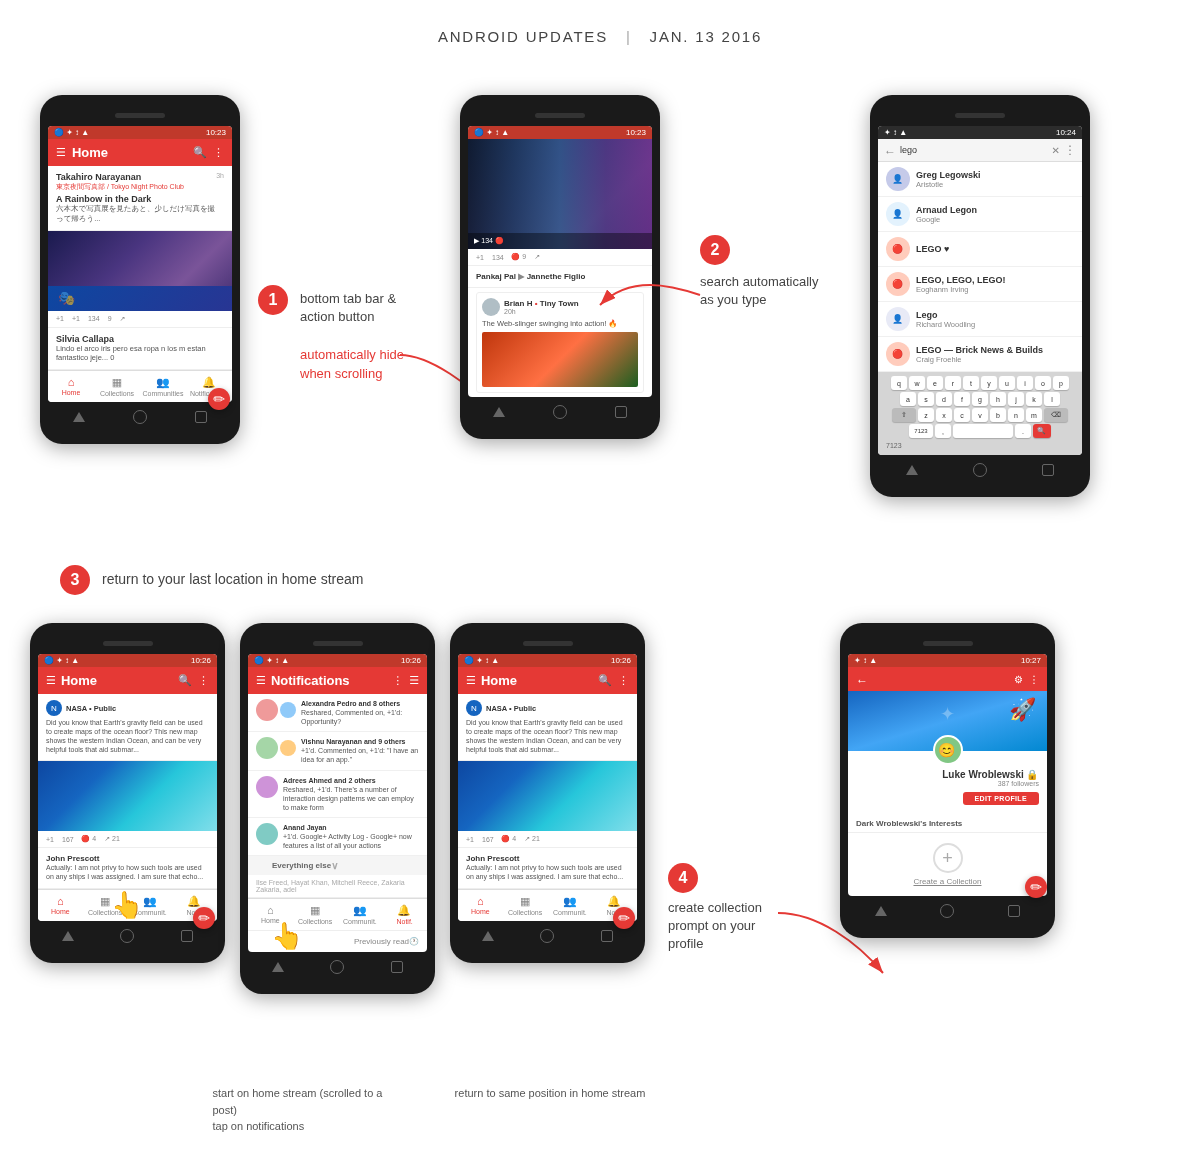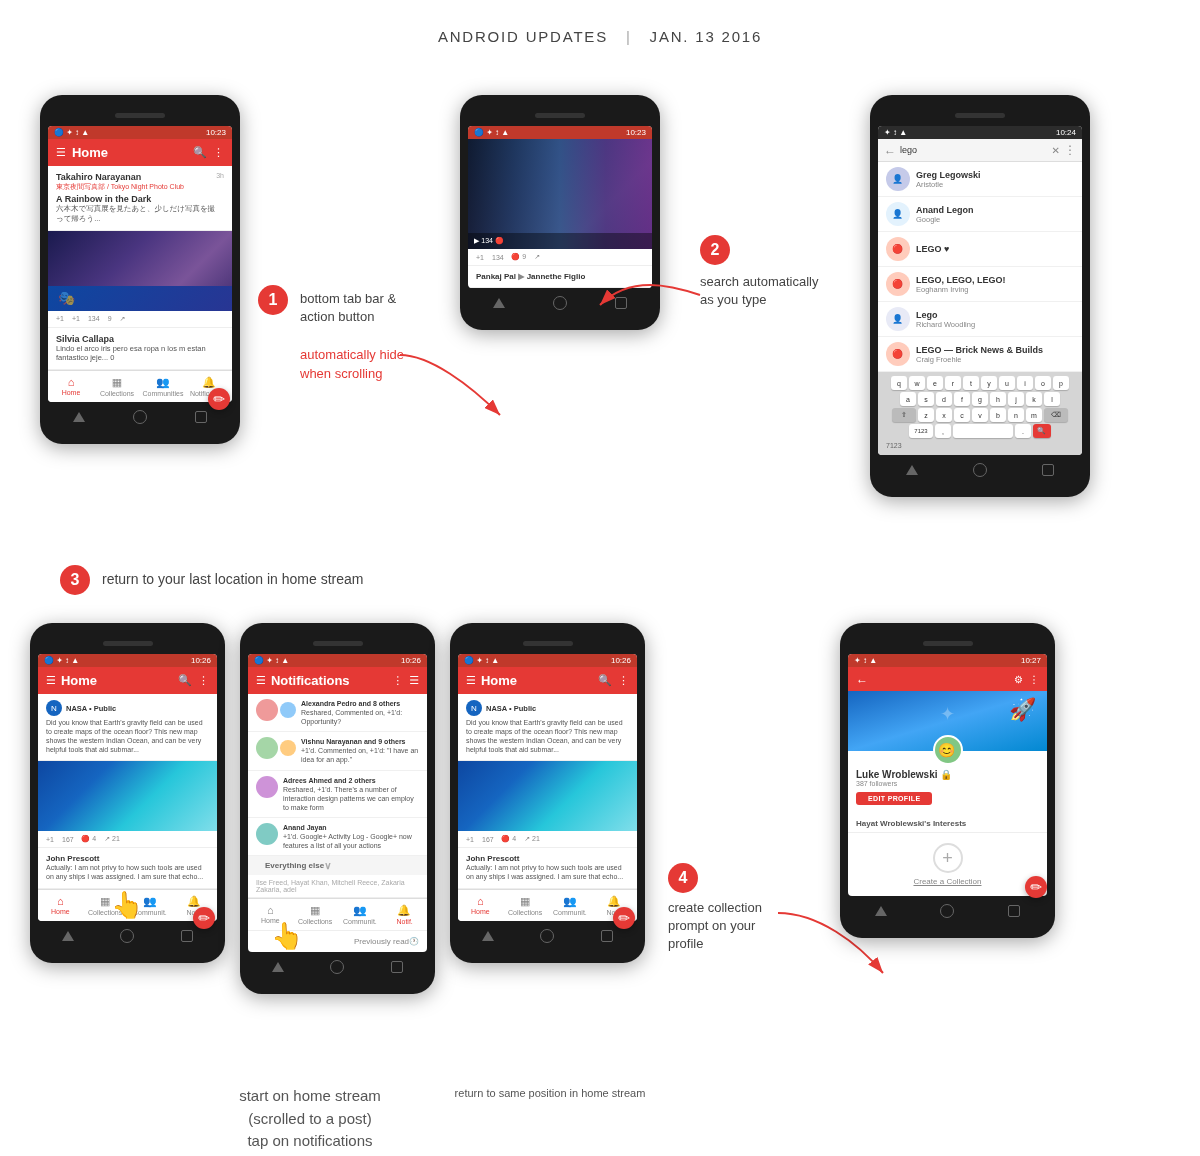--- a/index.html
+++ b/index.html
@@ -326,21 +326,21 @@
       align-items: center;
       justify-content: center;
       font-size: 14px;
       position: absolute;
       bottom: -14px;
       left: 50%;
       transform: translateX(-50%);
     }
     .profile-info {
       padding: 18px 8px 6px 8px;
-      text-align: left;
+      text-align: right;
     }
     .profile-name { font-size: 10px; font-weight: 700; color: #333; }
     .profile-followers { font-size: 7px; color: #888; }
     .edit-profile-btn {
       background: #e53935;
       color: white;
       font-size: 7px;
       padding: 3px 12px;
       border-radius: 3px;
       margin: 4px auto;
@@ -380,21 +380,21 @@
       pointer-events: none;
       overflow: visible;
     }
 
     
     .notif-section-header {
       background: #f5f5f5;
       font-size: 8px;
       font-weight: 700;
       color: #666;
-      padding: 4px 17px;
+      padding: 4px 24px;
       display: flex;
       align-items: center;
     }
     .notif-section-header .chevron { font-size: 10px; color: #aaa; }
 
     
     .prev-read {
       display: flex;
       justify-content: flex-end;
       padding: 6px 8px;
@@ -543,20 +543,36 @@
         </div>
 
         <div class="feed-post">
           <div style="font-size:8px;font-weight:600;color:#333;">
             <span>Pankaj Pal</span>
             <span style="color:#888;"> ▶ </span>
             <span>Jannethe Figlio</span>
           </div>
         </div>
 
+        <div style="margin:4px 8px; border:1px solid #eee; border-radius:3px; padding:5px;">
+          <div style="display:flex;align-items:center;gap:4px;margin-bottom:3px;">
+            <div style="width:18px;height:18px;border-radius:50%;background:#b0bec5;flex-shrink:0;"></div>
+            <div>
+              <div style="font-size:8px;font-weight:600;color:#333;">
+                <span>Brian H</span>
+                <span style="color:#e53935;"> • </span>
+                <span>Tiny Town</span>
+              </div>
+              <div style="font-size:7px;color:#888;">20h</div>
+            </div>
+          </div>
+          <div style="font-size:7.5px;color:#555;">The Web-slinger swinging into action! 🔥</div>
+
+          <div style="width:100%;height:55px;background:linear-gradient(135deg,#bf360c,#ff7043,#1b5e20);margin-top:4px;border-radius:2px;"></div>
+        </div>
       </div>
       <div class="phone-nav-bar">
         <div class="nav-triangle"></div>
         <div class="nav-circle"></div>
         <div class="nav-square"></div>
       </div>
     </div>
   </div>
 
   <div style="position:absolute; left:700px; top:160px;">
@@ -598,21 +614,21 @@
           <div class="search-result">
             <div class="icon-circle" style="background:#c5cae9;">👤</div>
             <div class="result-info">
               <div class="result-name">Greg Legowski</div>
               <div class="result-sub">Aristotle</div>
             </div>
           </div>
           <div class="search-result">
             <div class="icon-circle" style="background:#e3f2fd;">👤</div>
             <div class="result-info">
-              <div class="result-name">Anand Legon</div>
+              <div class="result-name">Arnaud Legon</div>
               <div class="result-sub">Google</div>
             </div>
           </div>
           <div class="search-result">
             <div class="icon-circle" style="background:#ffccbc;">🔴</div>
             <div class="result-info">
               <div class="result-name">LEGO ♥</div>
             </div>
           </div>
           <div class="search-result">
@@ -984,41 +1000,41 @@
 
           <div class="profile-avatar">😊</div>
         </div>
 
         <div class="profile-info">
           <div class="profile-name">Luke Wroblewski 🔒</div>
           <div class="profile-followers">387 followers</div>
           <div class="edit-profile-btn">EDIT PROFILE</div>
         </div>
 
-        <div style="padding:4px 8px;font-size:8px;font-weight:700;color:#555;border-bottom:1px solid #eee;">Hayat Wroblewski's Interests</div>
+        <div style="padding:4px 8px;font-size:8px;font-weight:700;color:#555;border-bottom:1px solid #eee;">Dark Wroblewski's Interests</div>
 
         <div class="create-collection">
           <div class="collection-plus">+</div>
           <div class="collection-label">Create a Collection</div>
         </div>
       </div>
 
       <div class="fab" style="bottom:40px;right:8px;">✏</div>
       <div class="phone-nav-bar">
         <div class="nav-triangle"></div>
         <div class="nav-circle"></div>
         <div class="nav-square"></div>
       </div>
     </div>
   </div>
 
 </div>
 
 <div style="display:flex; justify-content:center; margin-top:12px; gap:0;">
-  <div style="width:195px; text-align:center; font-size:15px; color:#555; line-height:1.5; flex-shrink:0; margin-left:30px;">
+  <div style="width:195px; text-align:left; font-size:11px; color:#555; line-height:1.5; flex-shrink:0; margin-left:30px;">
     <div>start on home stream
 (scrolled to a post)</div>
     <div>tap on notifications</div>
   </div>
   <div style="width:195px; text-align:center; font-size:11px; color:#555; line-height:1.5; flex-shrink:0; margin-left:45px;">
     <div>return to same position
 in home stream</div>
   </div>
   <div style="width:215px; text-align:center; font-size:11px; color:#555; line-height:1.5; flex-shrink:0; margin-left:155px;"></div>
 </div>

